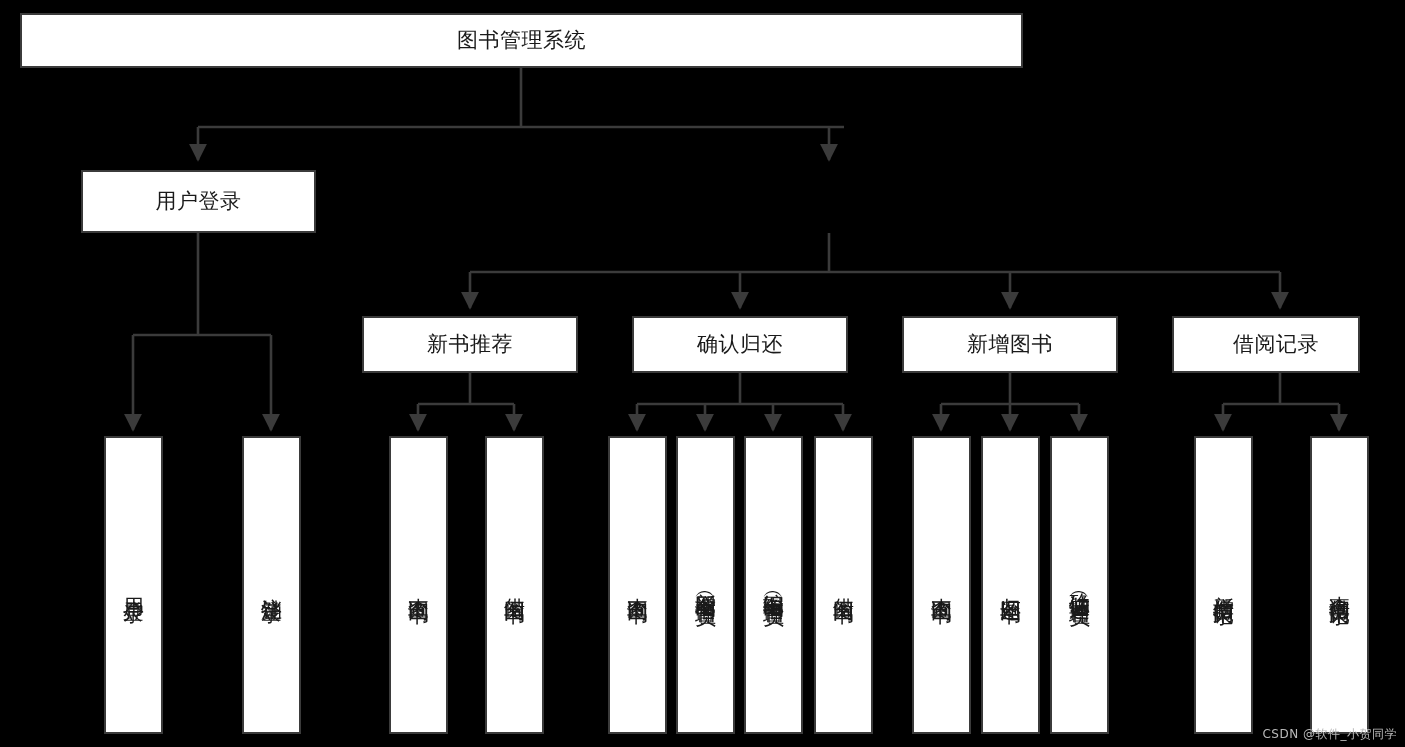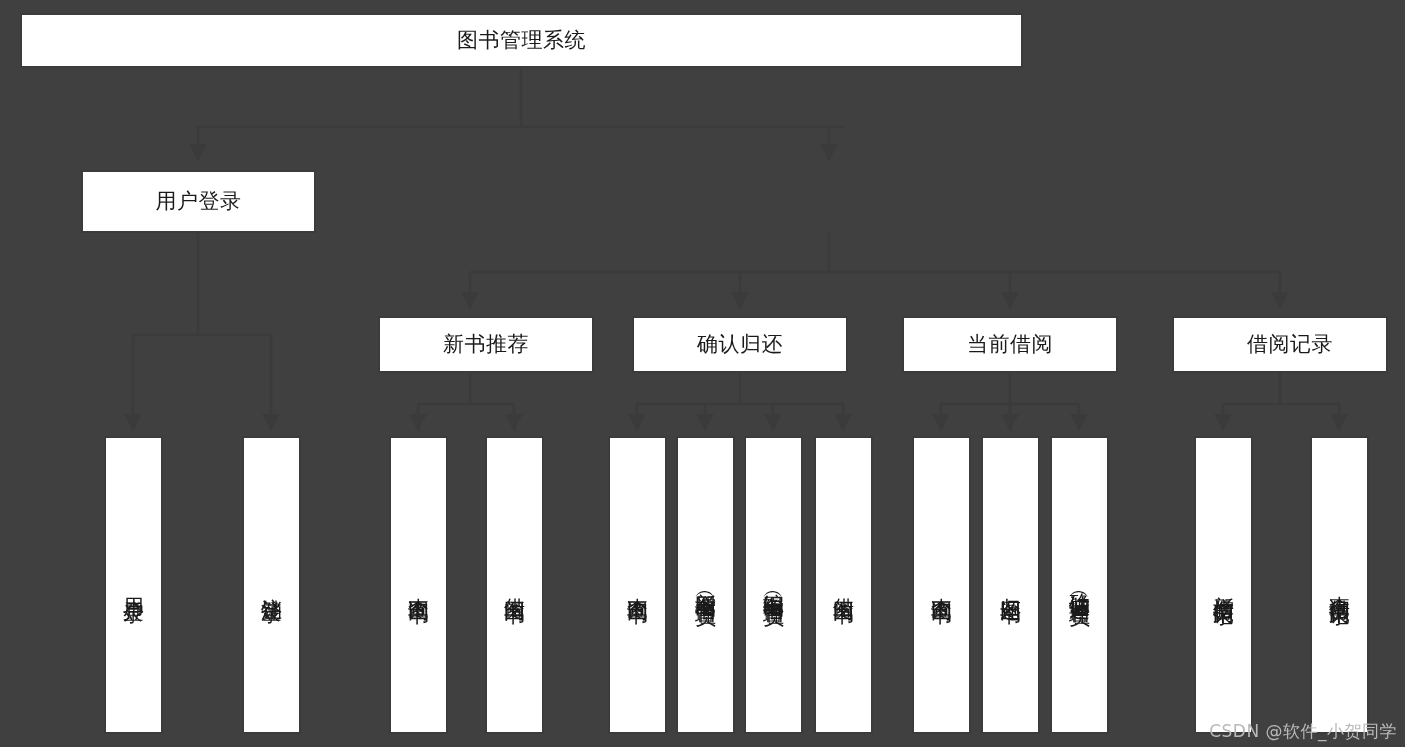--- a/index.html
+++ b/index.html
@@ -7,21 +7,21 @@
     padding: 0;
     background: #ffffff;
   }
   body {
     font-family: "DejaVu Sans", "Liberation Sans", sans-serif;
   }
   #canvas {
     position: relative;
     width: 1405px;
     height: 747px;
-    background: #404040;
+    background: #000000;
     overflow: hidden;
   }
   svg.wires {
     position: absolute;
     left: 0;
     top: 0;
     width: 1405px;
     height: 747px;
     pointer-events: none;
   }
@@ -53,21 +53,21 @@
     font-size: 21px;
     line-height: 1.05;
     letter-spacing: 2px;
     white-space: normal;
     max-height: 100%;
   }
   .watermark {
     position: absolute;
     right: 8px;
     bottom: 4px;
-    font-size: 17px;
+    font-size: 12px;
     color: #b9b9b9;
     letter-spacing: 0.5px;
     white-space: nowrap;
     user-select: none;
   }
 </style>
 </head>
 <body>
 
 <div id="canvas">
@@ -123,30 +123,30 @@
   </svg>
 
   <div class="node" style="left:20px; top:13px; width:1003px; height:55px;">
     <span class="node-label">图书管理系统</span>
   </div>
 
   <div class="node" style="left:81px; top:170px; width:235px; height:63px;">
     <span class="node-label">用户登录</span>
   </div>
 
-  <div class="node" style="left:362px; top:316px; width:216px; height:57px;margin-left:16px;">
+  <div class="node" style="left:362px; top:316px; width:216px; height:57px;">
     <span class="node-label">新书推荐</span>
   </div>
   <div class="node" style="left:632px; top:316px; width:216px; height:57px;">
     <span class="node-label">确认归还</span>
   </div>
   <div class="node" style="left:902px; top:316px; width:216px; height:57px;">
-    <span class="node-label">当前借阅</span>
+    <span class="node-label">新增图书</span>
   </div>
-  <div class="node" style="left:1172px; top:316px; width:216px; height:57px;padding-left:20px;">
+  <div class="node" style="left:1172px; top:316px; width:188px; height:57px;padding-left:20px;">
     <span class="node-label">借阅记录</span>
   </div>
 
   <div class="node leaf" style="left:104px; top:436px; width:59px; height:298px;">
     <span class="node-label">用户登录</span>
   </div>
   <div class="node leaf" style="left:242px; top:436px; width:59px; height:298px;">
     <span class="node-label">注销登录</span>
   </div>
 

